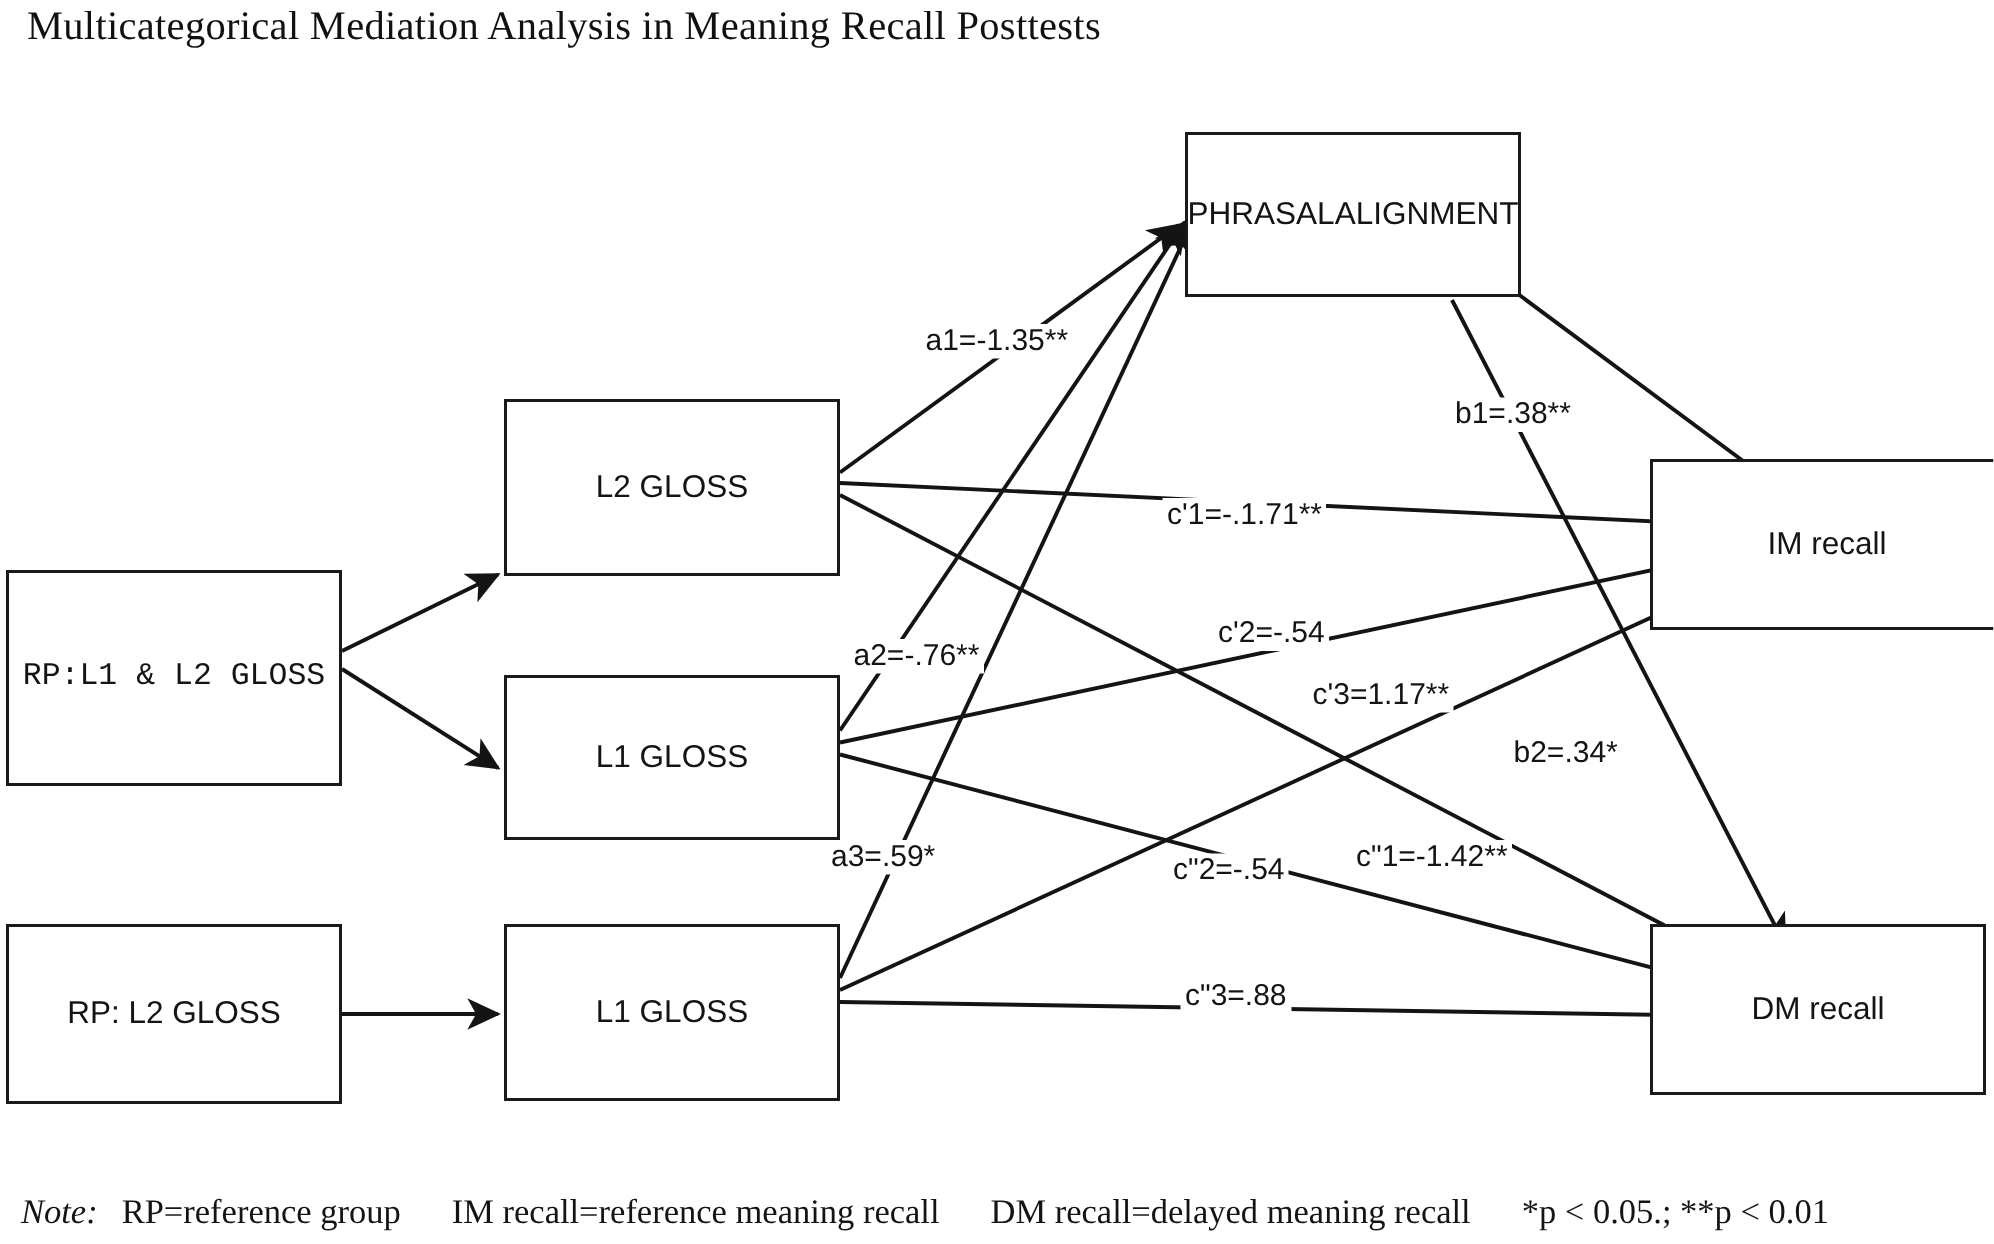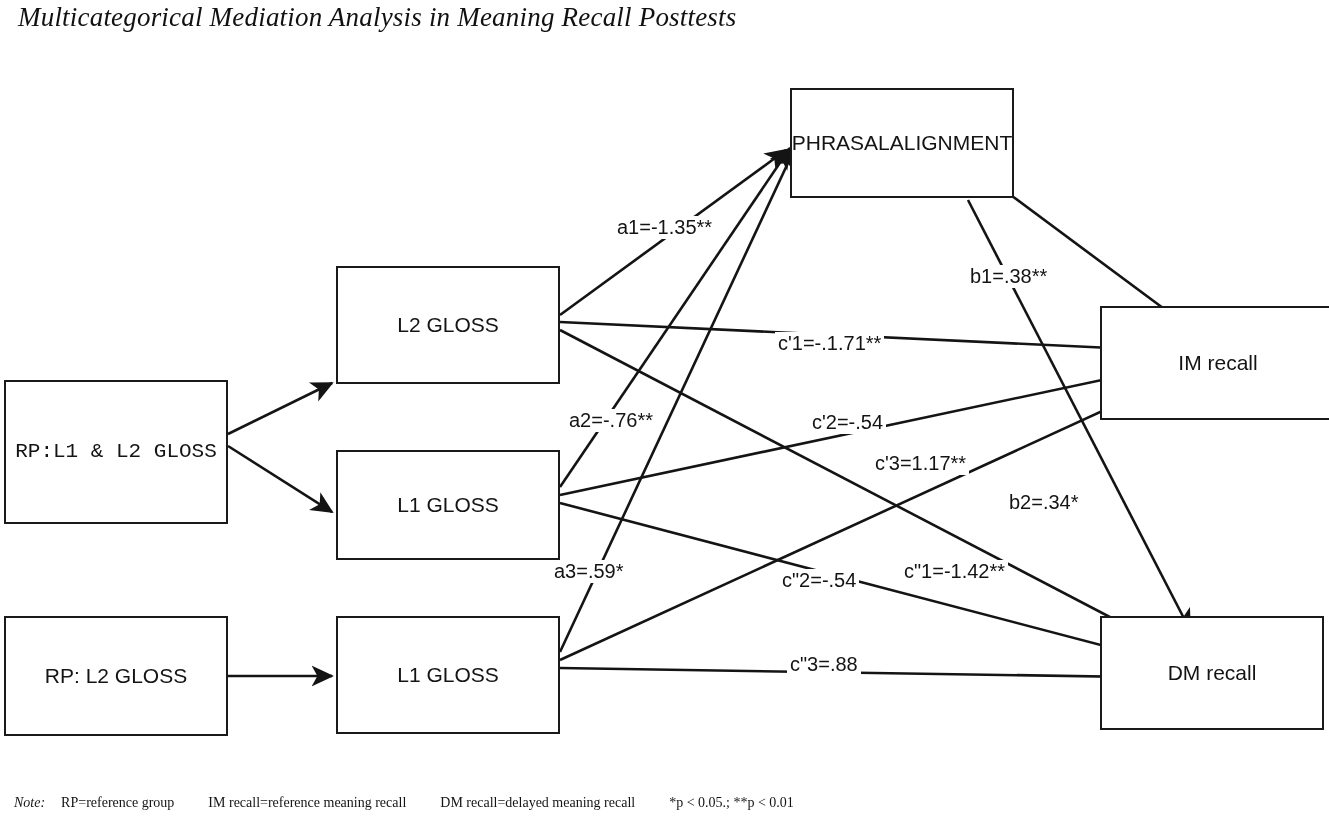--- a/index.html
+++ b/index.html
@@ -13,21 +13,20 @@
     height: 829px;
     background: #ffffff;
     overflow: hidden;
     font-family: "Liberation Sans", sans-serif;
   }
   #figure-title {
     position: absolute;
     left: 18px;
     top: 2px;
     font-family: "Liberation Serif", serif;
-    font-style: italic;
     font-size: 27px;
     color: #111111;
     white-space: nowrap;
     letter-spacing: 0.2px;
   }
   #diagram-svg {
     position: absolute;
     left: 0;
     top: 0;
     width: 1329px;
@@ -57,21 +56,21 @@
     padding: 0 3px;
     white-space: nowrap;
     z-index: 4;
   }
   #note-row {
     position: absolute;
     left: 14px;
     top: 795px;
     width: 1310px;
     font-family: "Liberation Serif", serif;
-    font-size: 14px;
+    font-size: 23px;
     color: #141414;
     white-space: nowrap;
     display: flex;
     align-items: baseline;
   }
   #note-row .note-word {
     font-style: italic;
     margin-right: 16px;
   }
   #note-row .note-seg { margin-right: 34px; }
@@ -142,21 +141,21 @@
   <div class="node-box" style="left:1100px; top:306px; width:236px; height:114px;">
     <span>IM recall</span>
   </div>
 
   <div class="node-box" style="left:1100px; top:616px; width:224px; height:114px;">
     <span>DM recall</span>
   </div>
 
   <div class="path-label" style="left:614px; top:216px;">a1=-1.35**</div>
 
-  <div class="path-label" style="left:566px; top:409px;">a2=-.76**</div>
+  <div class="path-label" style="left:566px; top:426px;">a2=-.76**</div>
 
   <div class="path-label" style="left:551px; top:560px;">a3=.59*</div>
 
   <div class="path-label" style="left:967px; top:265px;">b1=.38**</div>
 
   <div class="path-label" style="left:1006px; top:491px;">b2=.34*</div>
 
   <div class="path-label" style="left:775px; top:332px;">c'1=-.1.71**</div>
 
   <div class="path-label" style="left:809px; top:411px;">c'2=-.54</div>

